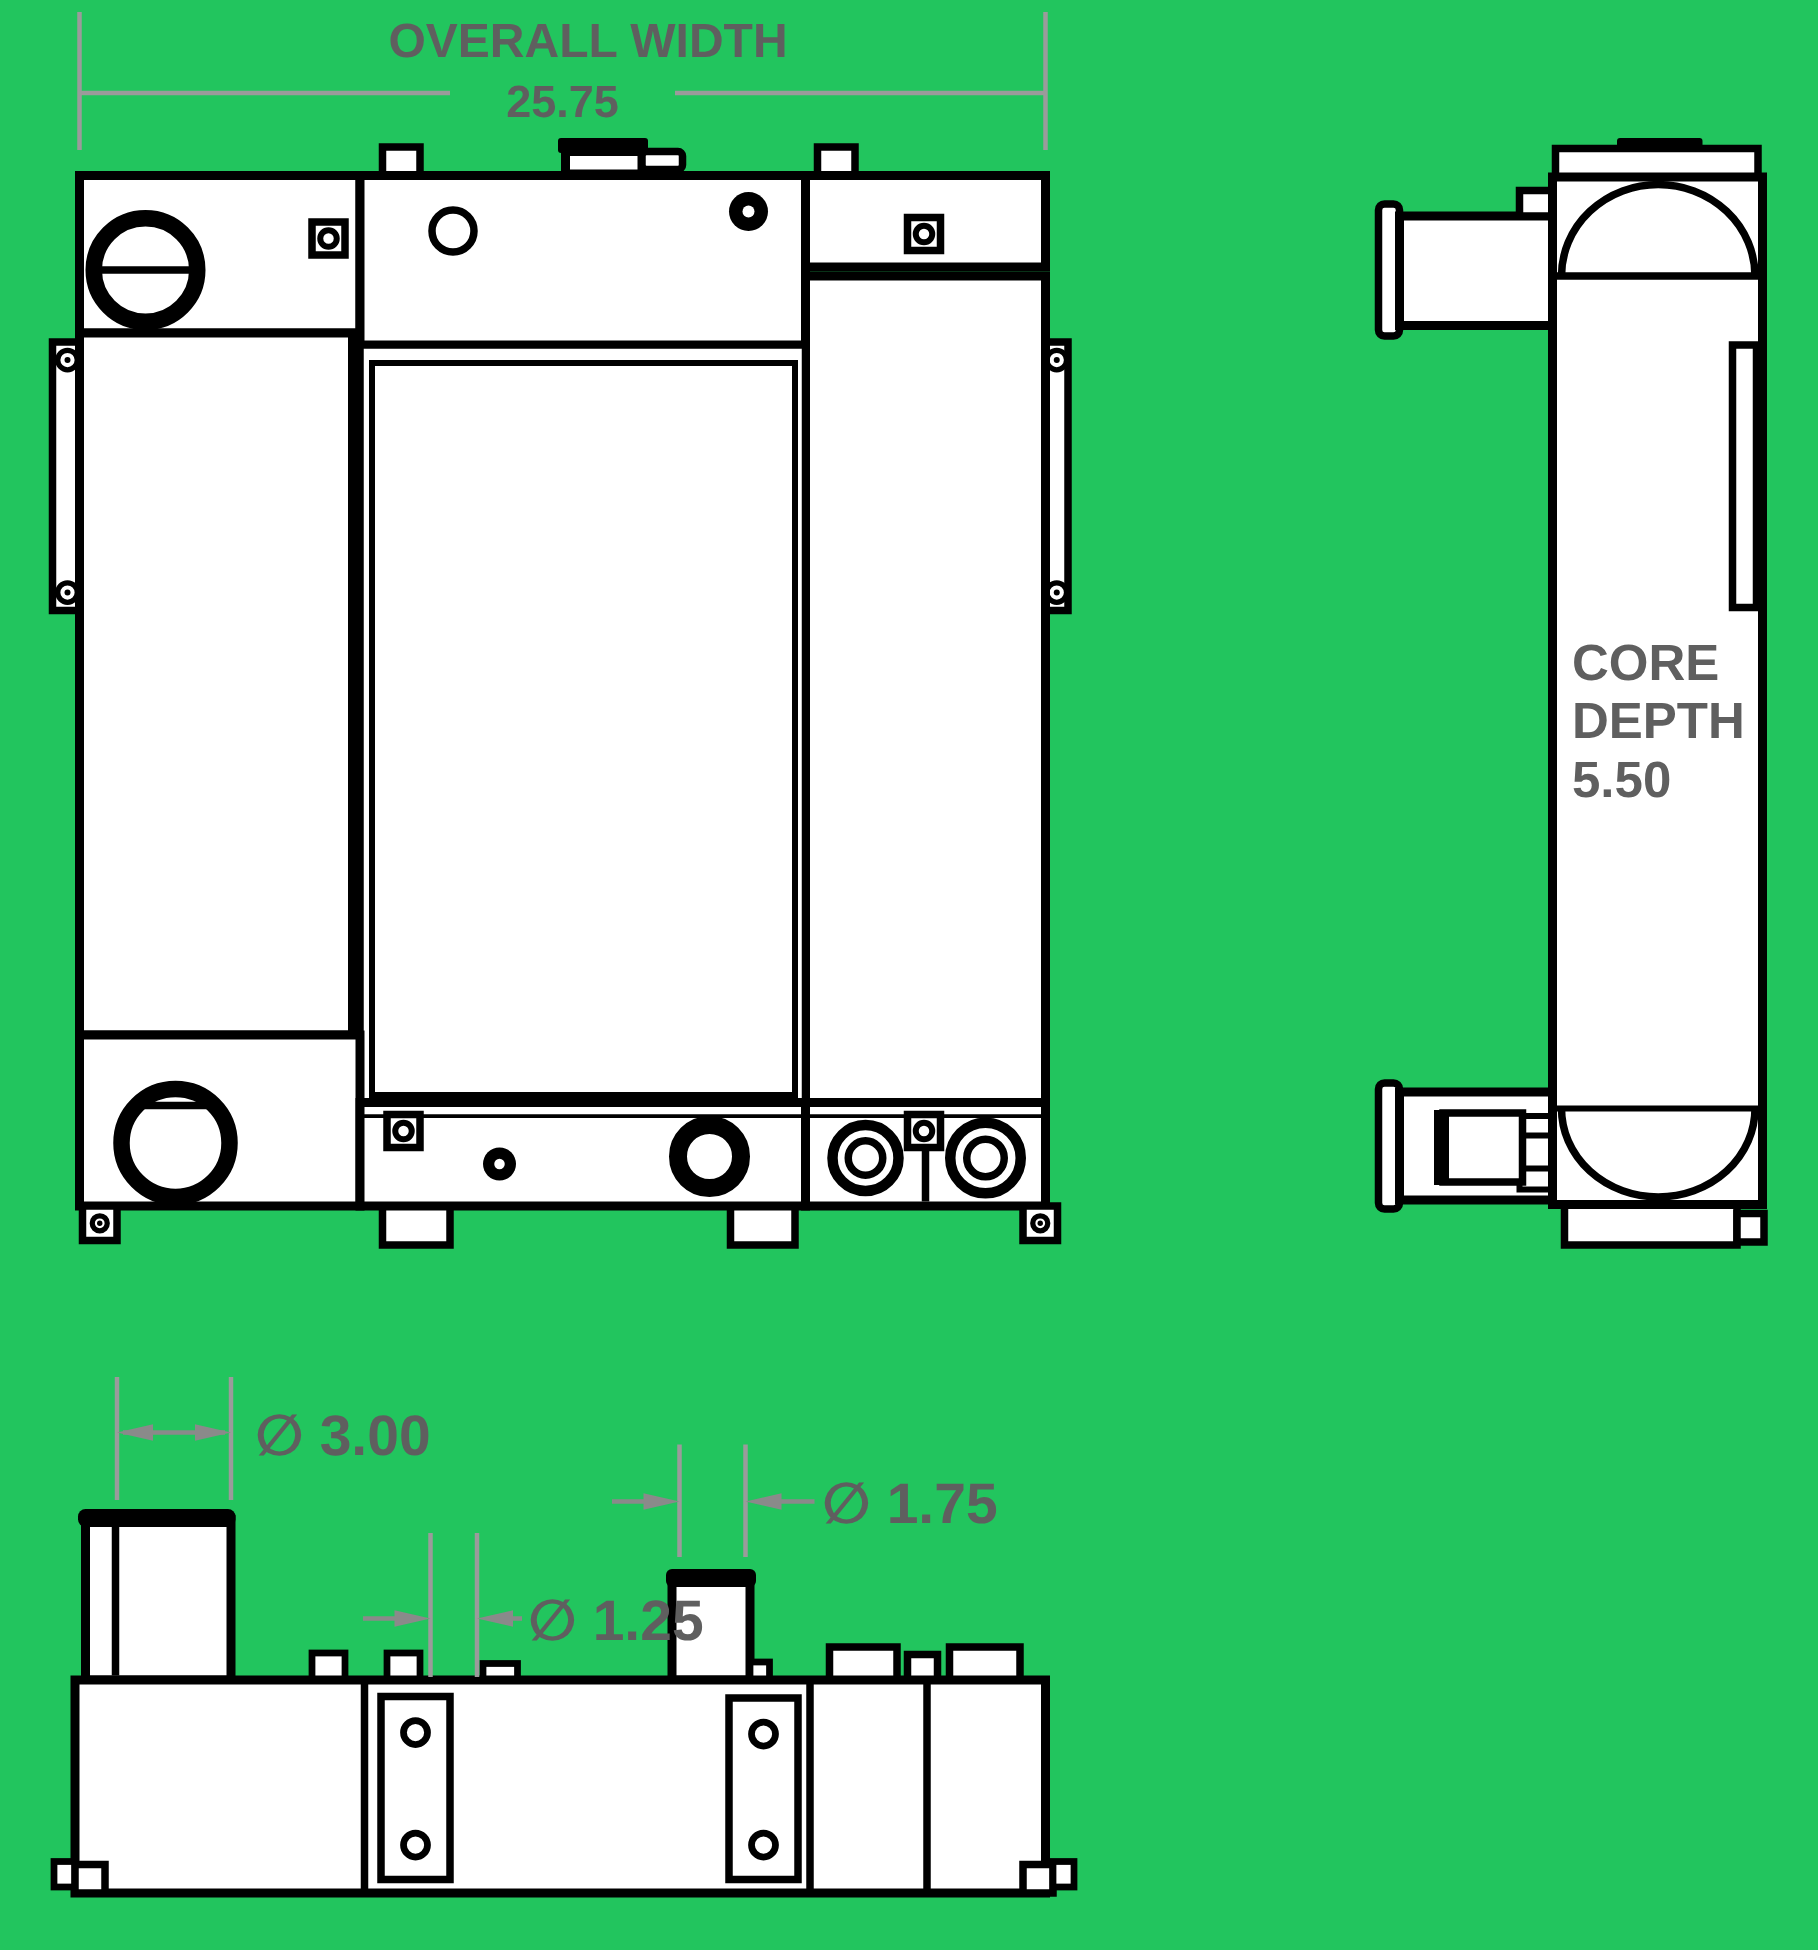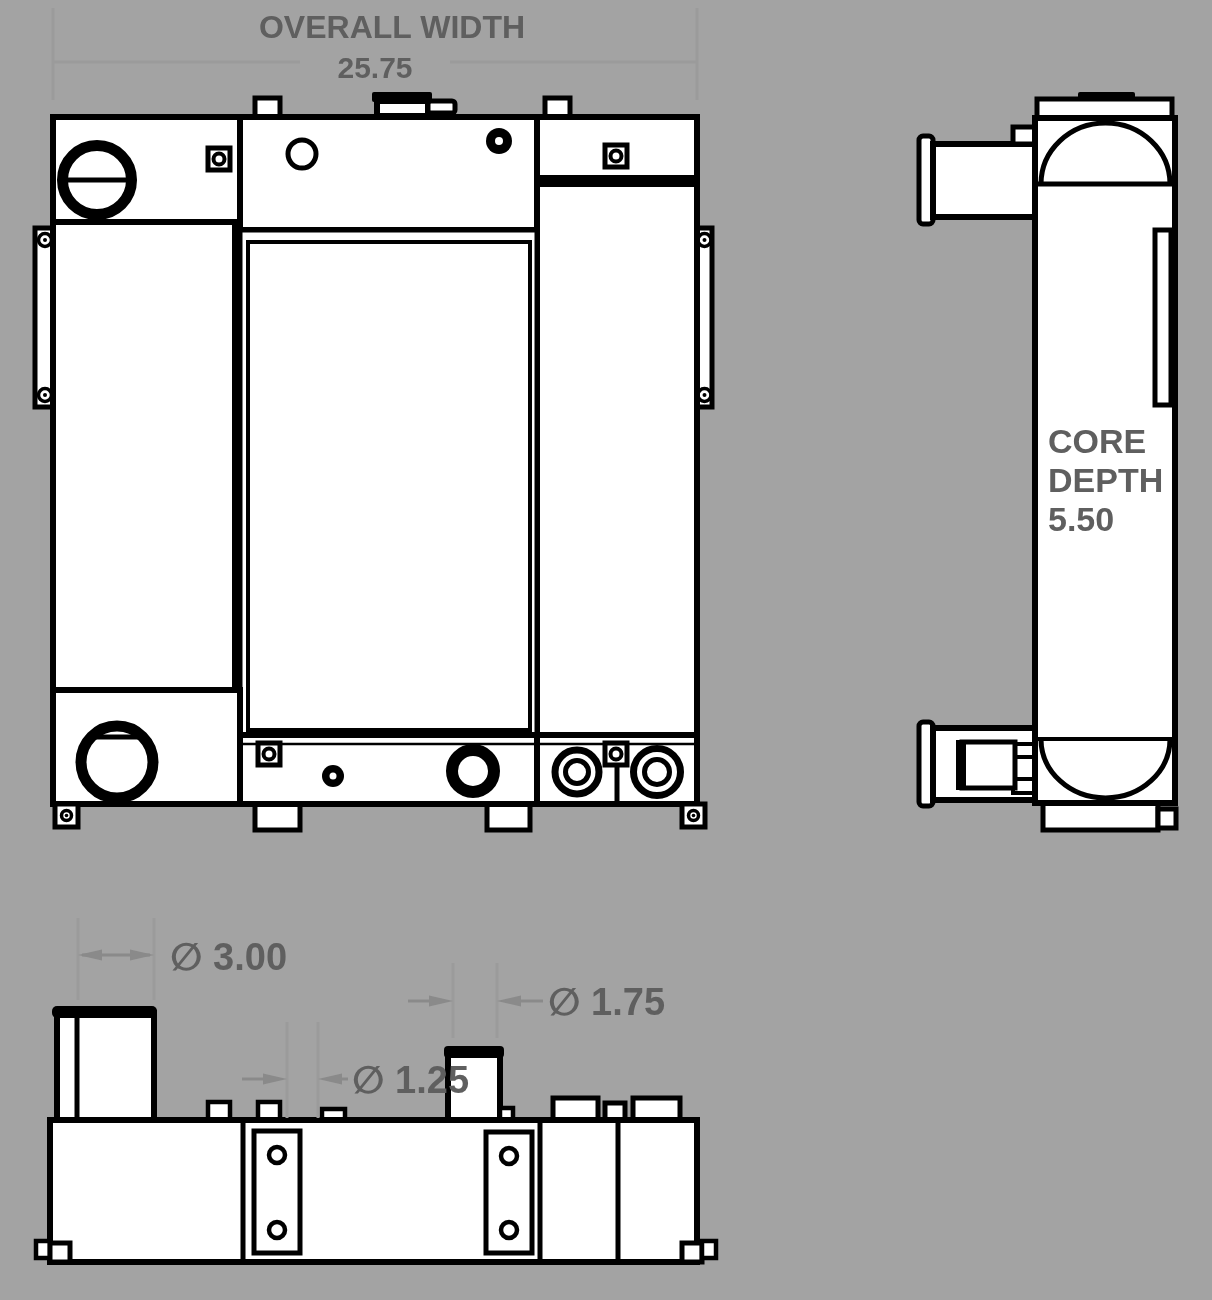--- a/index.html
+++ b/index.html
@@ -1,16 +1,16 @@
 <!DOCTYPE html>
 <html><head>
 <meta charset="utf-8">
 <style>
   html,body{margin:0;padding:0;background:#ffffff;}
-  .stage{position:relative;width:1212px;height:1300px;background:#a3a3a3;overflow:hidden;}
+  .stage{position:relative;width:1212px;height:1300px;background:#22c55e;overflow:hidden;}
   svg{display:block;}
   .fw{fill:#ffffff;stroke:#000000;}
   .ln{fill:none;stroke:#000000;}
   .blk{fill:#000000;stroke:none;}
   .dim{fill:none;stroke:#9b9b9b;}
   .dimarrow{fill:#8a8a8a;stroke:none;}
   .dimline{fill:none;stroke:#8a8a8a;}
   .dimtxt{
     fill:#5f5f5f;
     font-family:"Liberation Sans","DejaVu Sans",sans-serif;

